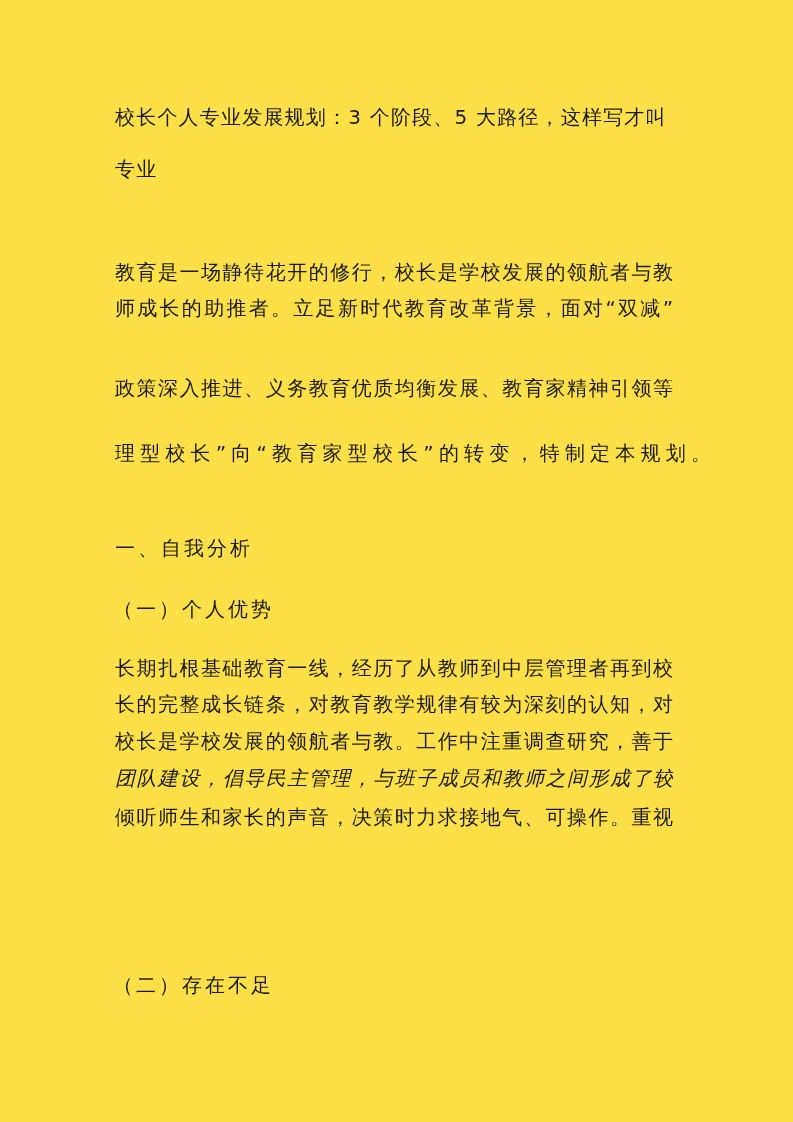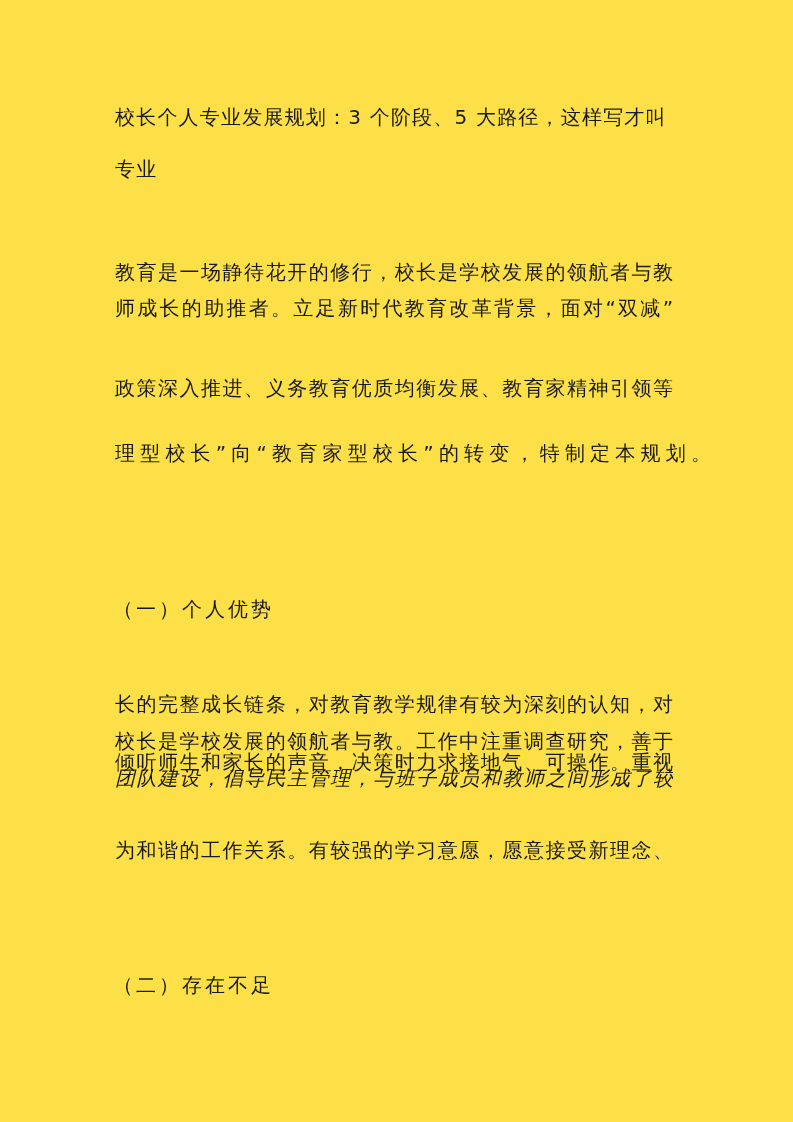--- a/index.html
+++ b/index.html
@@ -56,24 +56,25 @@
 <div class="page">
 
   <div class="line title-line" style="top:102px;">校长个人专业发展规划：3 个阶段、5 大路径，这样写才叫</div>
   <div class="line title-line" style="top:154px;">专业</div>
 
   <div class="line full" style="top:257px;">教育是一场静待花开的修行，校长是学校发展的领航者与教</div>
   <div class="line full" style="top:293px;">师成长的助推者。立足新时代教育改革背景，面对“双减”</div>
   <div class="line full" style="top:329px;margin-top:44px;">政策深入推进、义务教育优质均衡发展、教育家精神引领等</div>
   <div class="line body-last" style="top:438px;">理型校长”向“教育家型校长”的转变，特制定本规划。</div>
 
+  <div class="line heading" style="top:533px;">一、自我分析</div>
 
   <div class="line heading" style="top:594px; left:113px;">（一）个人优势</div>
 
+  <div class="line full" style="top:653px;">长期扎根基础教育一线，经历了从教师到中层管理者再到校</div>
   <div class="line full" style="top:689px;">长的完整成长链条，对教育教学规律有较为深刻的认知，对</div>
   <div class="line full" style="top:726px;">校长是学校发展的领航者与教。工作中注重调查研究，善于</div>
-  <div class="line full" style="top:747px;">倾听师生和家长的声音，决策时力求接地气、可操作。重视</div>
+  <div class="line full" style="top:802px;">倾听师生和家长的声音，决策时力求接地气、可操作。重视</div>
   <div class="line full" style="top:763px;font-style:italic;">团队建设，倡导民主管理，与班子成员和教师之间形成了较</div>
-  <div class="line full" style="top:835px;">为和谐的工作关系。有较强的学习意愿，愿意接受新理念、</div>
 
   <div class="line heading" style="top:970px; left:113px;">（二）存在不足</div>
 
 </div>
 
 </body></html>

